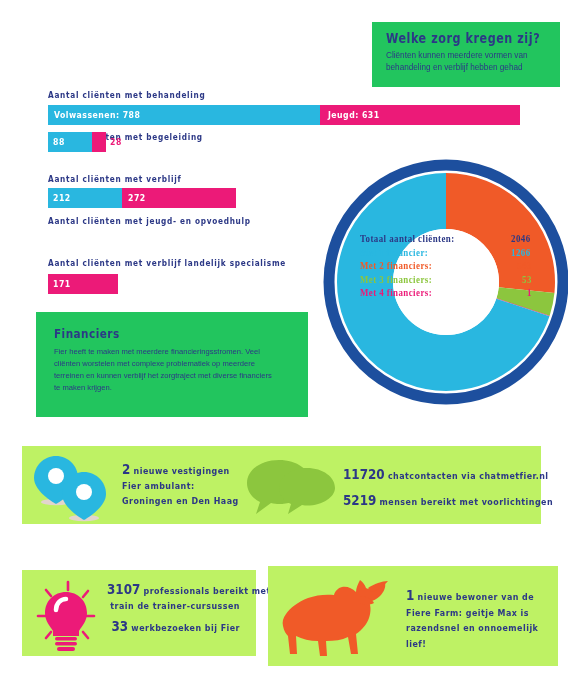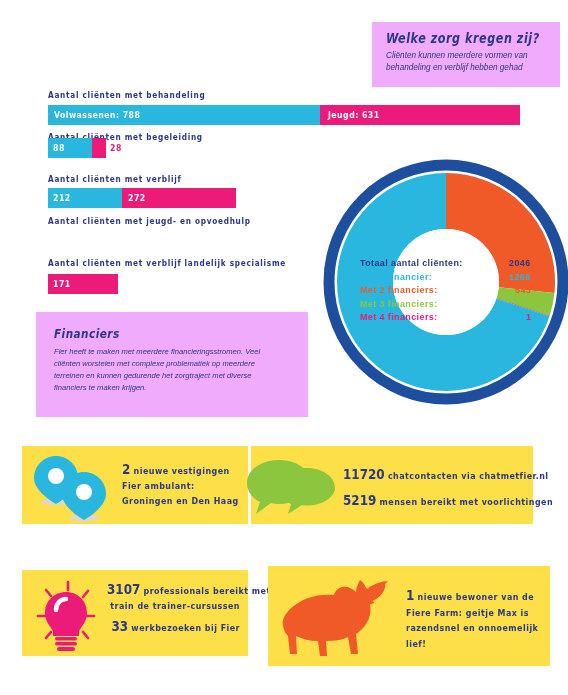--- a/index.html
+++ b/index.html
@@ -10,21 +10,21 @@
     position:relative;
     overflow:hidden;
   }
   .stage{position:absolute;left:0;top:0;width:568px;height:695px;}
   .abs{position:absolute;}
 
   
   
 
   
-  .card{background:#f0abfc;font-style:italic;}
+  .card{background:#22c55e;}
 
   .zorg-card{left:372px;top:22px;width:188px;height:65px;padding:8px 10px 0 14px;box-sizing:border-box;}
   .zorg-title{
     color:#2c3886;font-weight:bold;font-size:13.5px;letter-spacing:.6px;
     font-family:"DejaVu Sans Condensed","Liberation Sans",sans-serif;
     transform:scaleX(.92);transform-origin:left center;white-space:nowrap;
   }
   .zorg-sub{
     color:#2c3886;font-size:8.2px;line-height:11.5px;margin-top:4px;
     font-family:"Liberation Sans",sans-serif;
@@ -55,34 +55,34 @@
   .fin-title{
     color:#2c3886;font-weight:bold;font-size:12.5px;letter-spacing:.5px;
     font-family:"DejaVu Sans Condensed","Liberation Sans",sans-serif;
     transform:scaleX(.93);transform-origin:left center;
   }
   .fin-body{color:#2c3886;font-size:7.6px;line-height:12px;margin-top:5px;}
 
   
   .donut-wrap{left:324px;top:160px;width:244px;height:250px;}
   .legend{
-    position:absolute;left:36px;top:96px;width:172px;
-    font-family:Liberation Sans, sans-serif;
+    position:absolute;left:36px;top:73px;width:172px;
+    font-family:Liberation Serif, serif;
   }
   .legend-row{display:flex;justify-content:space-between;align-items:baseline;
     font-weight:bold;font-size:9.4px;letter-spacing:.45px;line-height:13.5px;white-space:nowrap;}
   .legend-row span{transform:scaleX(.95);transform-origin:left center;}
   .l-navy{color:#2c3886;}
   .l-cyan{color:#29b7e0;}
   .l-orange{color:#f05a28;text-align:right;}
   .l-green{color:#8cc63e;}
   .l-magenta{color:#ec1a78;}
 
   
-  .b-card{background:#fde047;position:absolute;}
+  .b-card{background:#bef264;position:absolute;padding-left:8px;}
   .c1{left:22px;top:446px;width:226px;height:78px;}
   .c2{left:251px;top:446px;width:282px;height:78px;}
   .c3{left:22px;top:570px;width:226px;height:86px;}
   .c4{left:268px;top:566px;width:282px;height:100px;}
 
   .b-txt{
     position:absolute;color:#2c3886;font-weight:bold;font-size:9.3px;
     letter-spacing:.5px;line-height:15px;
     font-family:"DejaVu Sans Condensed","Liberation Sans",sans-serif;
   }
@@ -107,21 +107,21 @@
 
     <div class="bar-label" style="left:48px;top:90px;">Aantal cliënten met behandeling</div>
     <div class="bar-row" style="left:48px;top:105px;width:472px;">
       <div class="seg cy" style="left:0px;width:272px;"></div>
       <div class="seg mg" style="left:272px;width:200px;"></div>
       <div class="seg-txt" style="left:6px;">Volwassenen: 788</div>
       <div class="seg-txt" style="left:280px;">Jeugd: 631</div>
     </div>
 
     <div class="bar-label" style="left:48px;top:132px;">Aantal cliënten met begeleiding</div>
-    <div class="bar-row" style="left:48px;top:138px;width:120px;">
+    <div class="bar-row" style="left:48px;top:132px;width:120px;">
       <div class="seg cy" style="left:0px;width:44px;"></div>
       <div class="seg mg" style="left:44px;width:14px;"></div>
       <div class="seg-txt" style="left:5px;">88</div>
       <div class="seg-txt out-mg" style="left:62px;">28</div>
     </div>
 
     <div class="bar-label" style="left:48px;top:174px;">Aantal cliënten met verblijf</div>
     <div class="bar-row" style="left:48px;top:188px;width:190px;">
       <div class="seg cy" style="left:0px;width:74px;"></div>
       <div class="seg mg" style="left:74px;width:114px;"></div>
@@ -133,21 +133,21 @@
     <div class="bar-row" style="left:48px;top:234px;width:120px;margin-top:40px;">
       <div class="seg mg" style="left:0px;width:70px;"></div>
       <div class="seg-txt" style="left:5px;">171</div>
     </div>
 
     <div class="bar-label" style="left:48px;top:258px;">Aantal cliënten met verblijf landelijk specialisme</div>
   </div>
 
   <div class="abs card fin-card">
     <div class="fin-title">Financiers</div>
-    <div class="fin-body">Fier heeft te maken met meerdere financieringsstromen. Veel cliënten worstelen met complexe problematiek op meerdere terreinen en kunnen gedurende het zorgtraject met diverse financiers te maken krijgen.</div>
+    <div class="fin-body">Fier heeft te maken met meerdere financieringsstromen. Veel cliënten worstelen met complexe problematiek op meerdere terreinen en kunnen verblijf het zorgtraject met diverse financiers te maken krijgen.</div>
   </div>
 
   <div class="abs donut-wrap">
     <svg width="244" height="250" viewBox="0 0 244 250">
 
       <circle cx="122" cy="122" r="117" fill="none" stroke="#1d4f9e" stroke-width="11"></circle>
 
       <g transform="rotate(-90 122 122)">
 
         <circle cx="122" cy="122" r="81" fill="none" stroke="#f05a28" stroke-width="56" stroke-dasharray="135.3 373.6" stroke-dashoffset="0"></circle>

